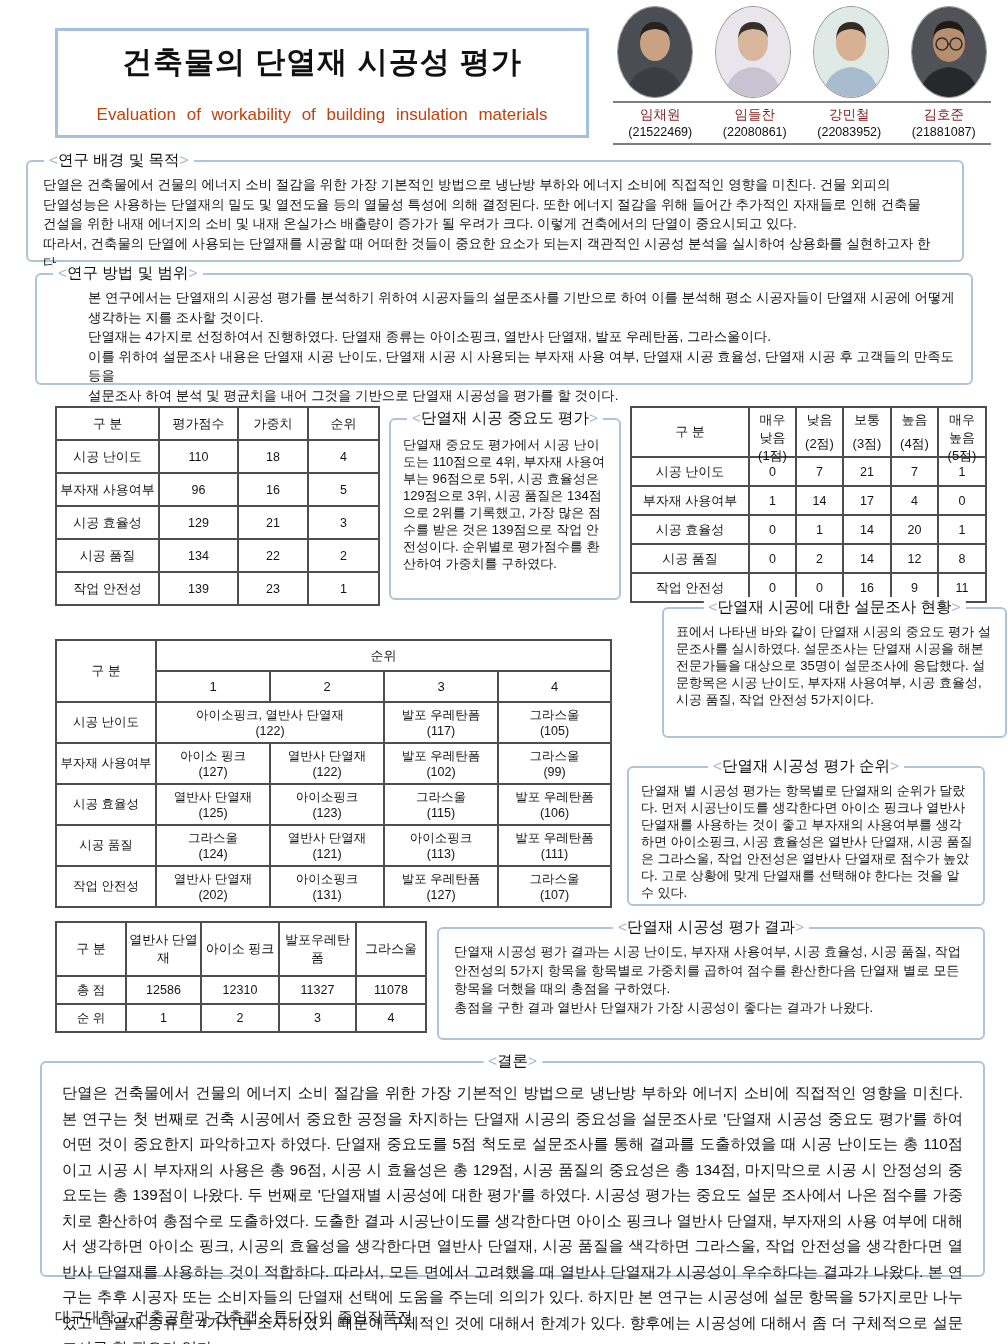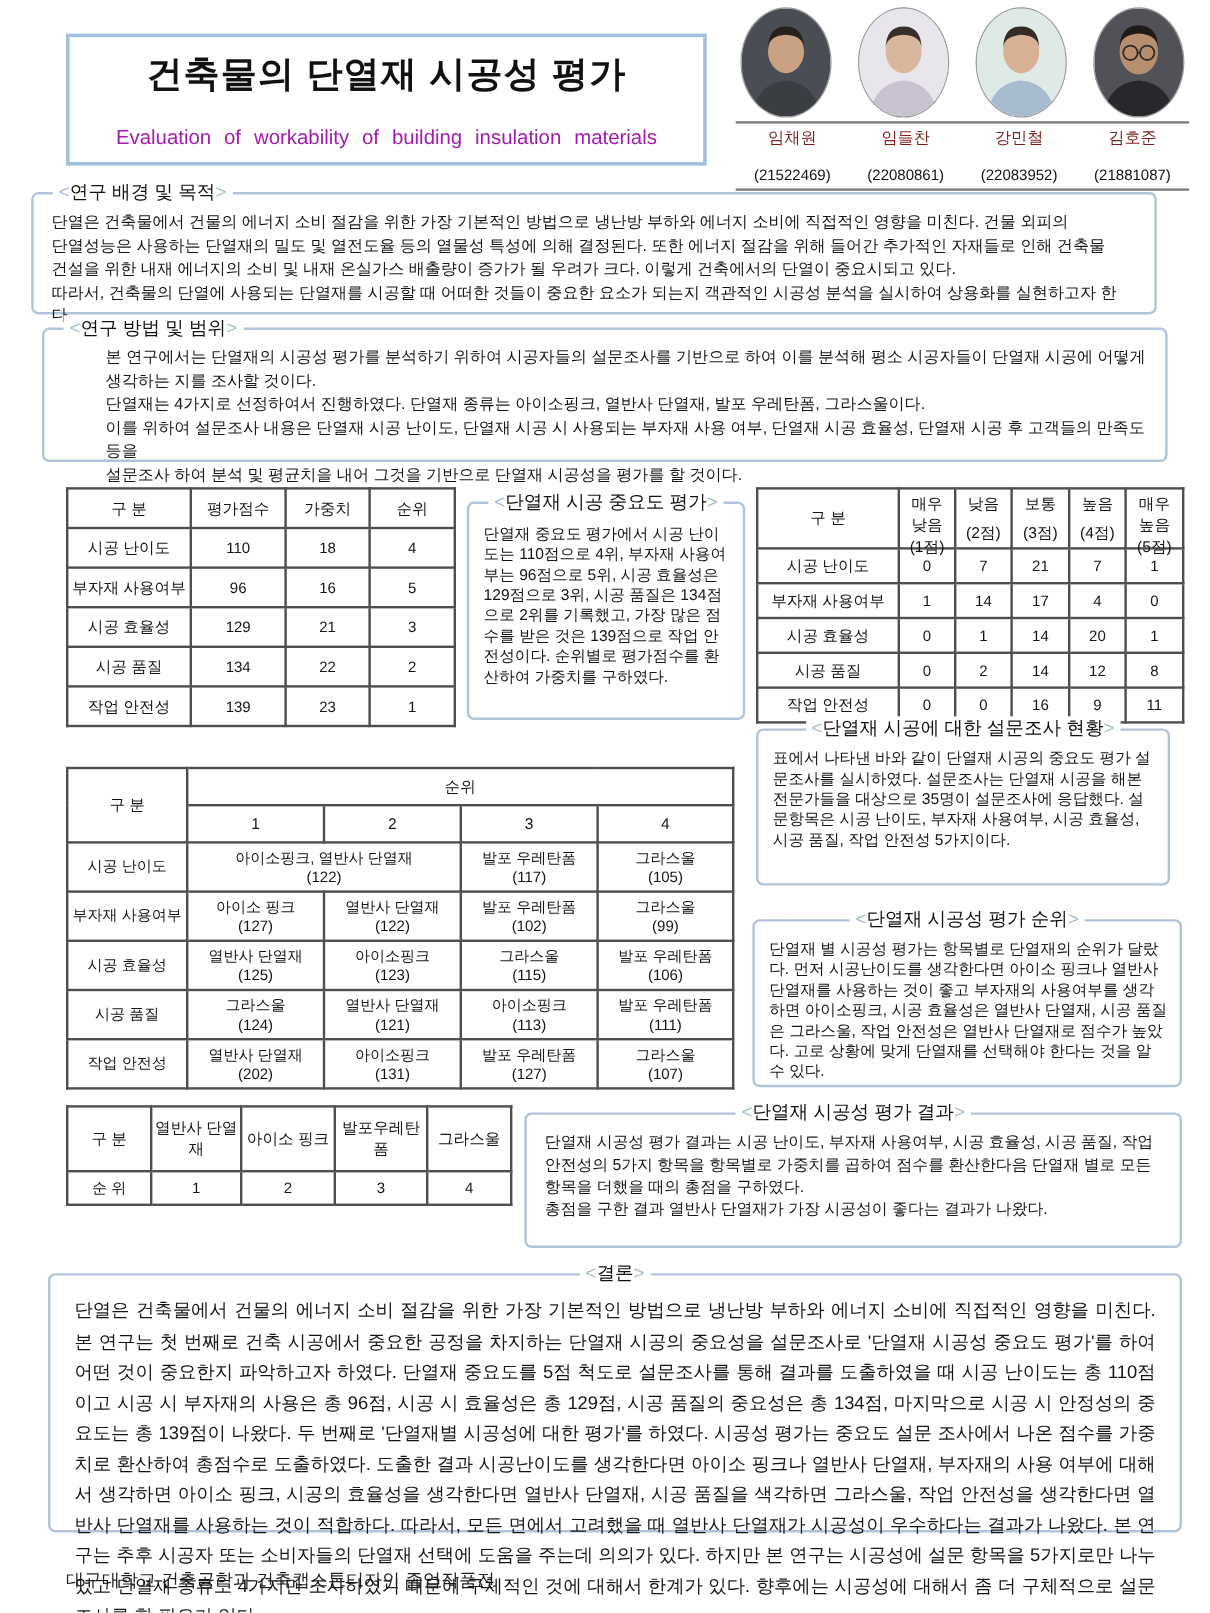--- a/index.html
+++ b/index.html
@@ -3,33 +3,33 @@
 <meta charset="utf-8">
 <style>
   html,body{margin:0;padding:0;background:#fff;}
   .poster{position:relative;width:1008px;height:1344px;background:#ffffff;overflow:hidden;
           font-family:"Liberation Sans","DejaVu Sans",sans-serif;color:#141414;}
 
   
   .title-box{position:absolute;left:55px;top:28px;width:528px;height:104px;border:3px solid #a3c0de;
              display:flex;flex-direction:column;justify-content:center;align-items:center;background:#fff;}
   .title-main{font-size:30px;font-weight:bold;color:#111;letter-spacing:1px;}
-  .title-sub{font-size:17px;color:#a21caf;margin-top:22px;word-spacing:6px;}
+  .title-sub{font-size:17px;color:#c2410c;margin-top:22px;word-spacing:6px;}
 
   
   .members{position:absolute;left:613px;top:6px;width:378px;}
   .photos-row{display:flex;justify-content:space-between;padding:0 4px;}
   .photo{width:74px;height:90px;border-radius:50%;overflow:hidden;border:1px solid #9a9a9a;background:#ddd;}
   .photo svg{display:block;}
   .glasses{stroke:#2e2e2e;stroke-width:1.5;fill:none;}
   .info-strip{margin-top:3px;border-top:2px solid #7d7d7d;border-bottom:2px solid #7d7d7d;
               display:flex;padding:3px 0 4px 0;}
   .info-cell{flex:1;text-align:center;}
   .member-name{font-size:13.5px;color:#7f1d1d;}
-  .member-id{font-size:12.5px;color:#111;margin-top:15px;}
+  .member-id{font-size:12.5px;color:#111;margin-top:1px;}
 
   
   .box{position:absolute;border:2px solid #b1c3d8;border-radius:6px;background:#fff;box-sizing:border-box;}
   .hd{position:absolute;top:-12px;background:#fff;padding:0 5px;font-size:15.5px;color:#101010;white-space:nowrap;}
   .hd-left{left:16px;}
   .hd-center{left:50%;transform:translateX(-50%);}
   .bracket{color:#9db7d2;}
   .bc{padding:13px 15px 0 15px;font-size:13.4px;line-height:19.5px;color:#141414;}
   .bc-sm{padding:16px 10px 0 12px;font-size:13px;line-height:17px;color:#141414;}
   .concl-text{padding:17px 20px 0 20px;font-size:15.3px;line-height:25.5px;text-align:justify;color:#141414;}
@@ -277,21 +277,21 @@
           <td class="lab">작업 안전성</td>
           <td>0</td>
           <td>0</td>
           <td>16</td>
           <td>9</td>
           <td>11</td>
         </tr>
   </tbody>
     </table>
 
-  <div class="box" style="left:630px;top:607px;width:345px;height:131px;">
+  <div class="box" style="left:662px;top:607px;width:345px;height:131px;">
     <div class="hd hd-center"><span class="bracket">&lt;</span><span>단열재 시공에 대한 설문조사 현황</span><span class="bracket">&gt;</span></div>
     <div class="bc-sm" style="padding-top:14px;">표에서 나타낸 바와 같이 단열재 시공의 중요도 평가 설문조사를 실시하였다. 설문조사는 단열재 시공을 해본 전문가들을 대상으로 35명이 설문조사에 응답했다. 설문항목은 시공 난이도, 부자재 사용여부, 시공 효율성, 시공 품질, 작업 안전성 5가지이다.</div>
   </div>
 
   <table class="tbl t3" style="left:55px;top:639px;width:555px;">
     <colgroup>
         <col style="width:100px">
         <col style="width:114px">
         <col style="width:114px">
         <col style="width:114px">
@@ -417,20 +417,27 @@
       </colgroup>
     <tbody>
         <tr>
       <th>구 분</th>
       <th>열반사 단열재</th>
       <th>아이소 핑크</th>
       <th>발포우레탄폼</th>
       <th>그라스울</th>
     </tr>
     <tr>
+          <td>총 점</td>
+          <td>12586</td>
+          <td>12310</td>
+          <td>11327</td>
+          <td>11078</td>
+        </tr>
+    <tr>
           <td>순 위</td>
           <td>1</td>
           <td>2</td>
           <td>3</td>
           <td>4</td>
         </tr>
   </tbody>
     </table>
 
   <div class="box" style="left:437px;top:927px;width:548px;height:113px;">

